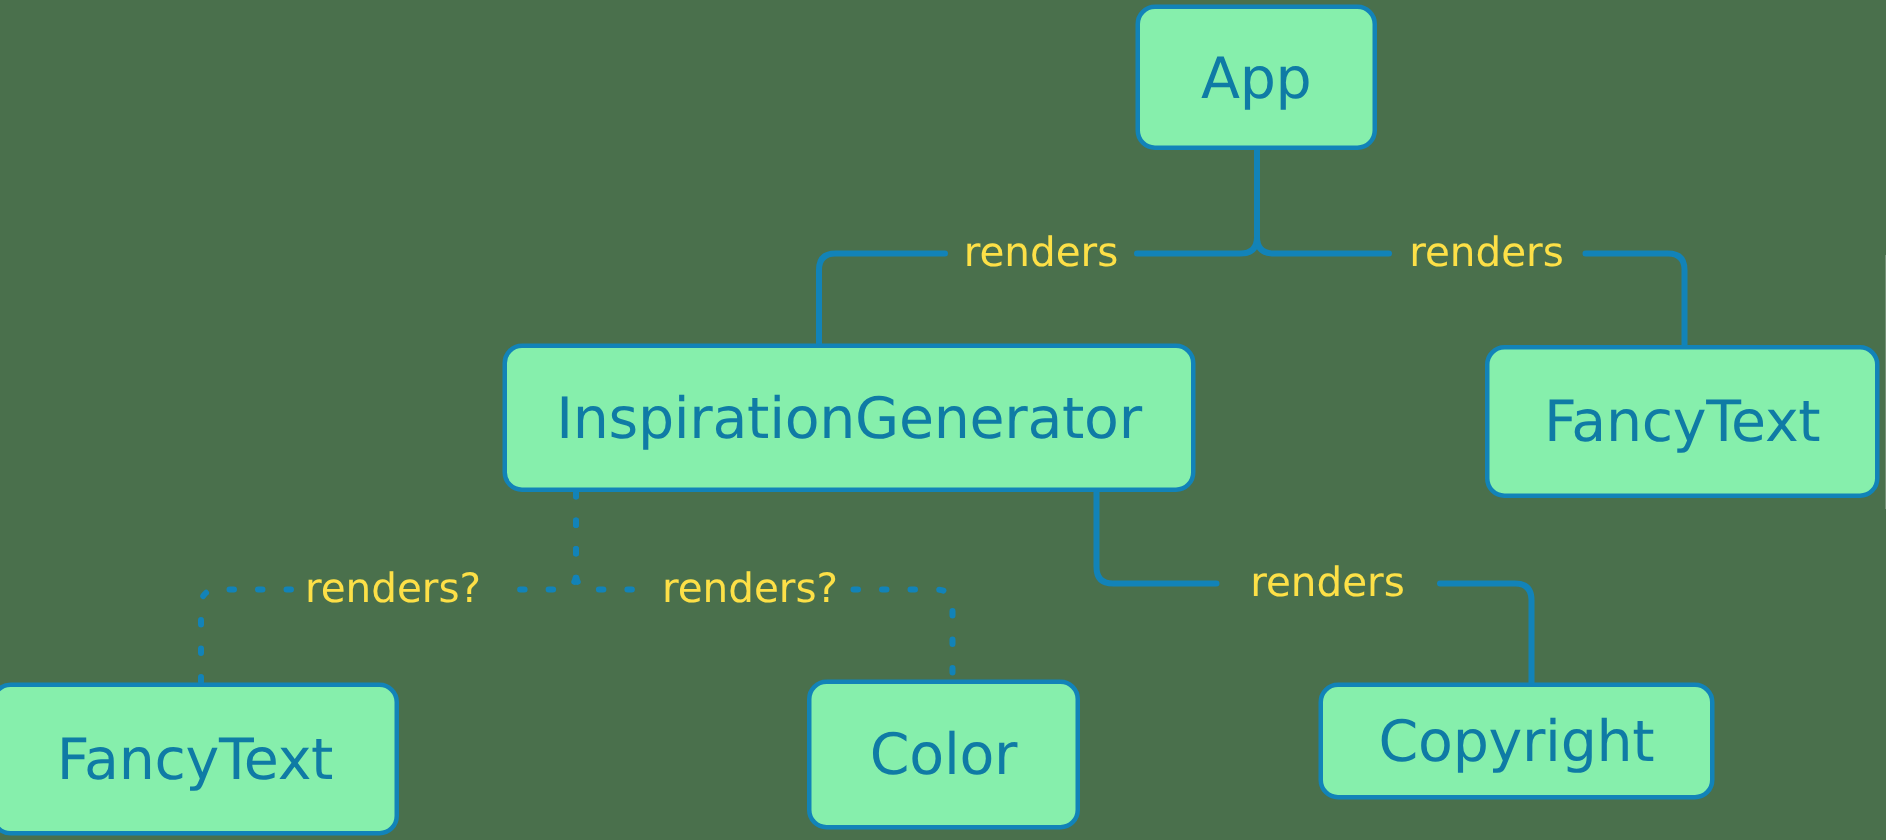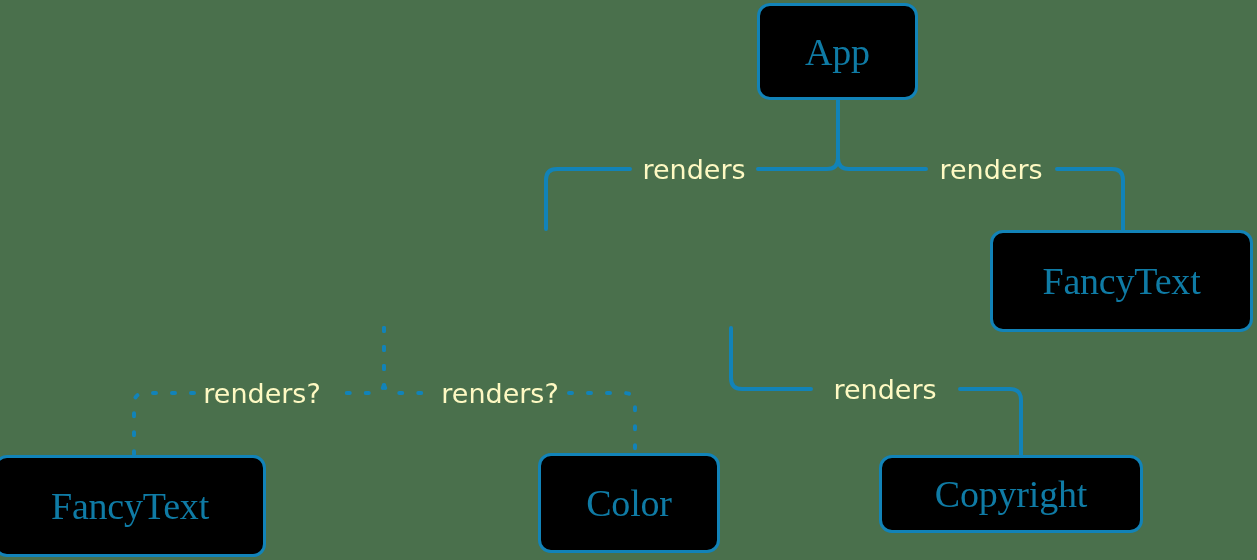--- a/index.html
+++ b/index.html
@@ -21,40 +21,39 @@
   #edge-layer {
     position: absolute;
     left: 0;
     top: 0;
     width: 1257px;
     height: 560px;
   }
   .node {
     position: absolute;
     box-sizing: border-box;
-    background: #000000;
+    background: #86efac;
     border: 3px solid #1283b8;
     border-radius: 13px;
     display: flex;
     align-items: center;
     justify-content: center;
     z-index: 2;
-    font-family: Liberation Serif, serif;
   }
   .node-label {
     color: #0f7ba5;
     font-size: 38px;
     font-weight: 400;
     letter-spacing: -0.2px;
     white-space: nowrap;
     line-height: 1;
   }
   .edge-label {
     position: absolute;
-    color: #fef9c3;
+    color: #fde047;
     font-size: 27px;
     font-weight: 500;
     white-space: nowrap;
     line-height: 1;
     z-index: 3;
     transform: translate(-50%, -50%);
   }
 </style>
 </head>
 <body>
@@ -71,20 +70,23 @@
 
     <path d="M 384 328 L 384 382 Q 384 393 373 393 L 331 393 M 194 393 L 145 393 Q 134 393 134 404 L 134 455" fill="none" stroke="#1283b8" stroke-width="4" stroke-linecap="round" stroke-dasharray="3 16"></path>
 
     <path d="M 384 328 L 384 382 Q 384 393 395 393 L 432 393 M 569 393 L 624 393 Q 635 393 635 404 L 635 453" fill="none" stroke="#1283b8" stroke-width="4" stroke-linecap="round" stroke-dasharray="3 16"></path>
   </svg>
 
   <div class="node" style="left:757px; top:3px; width:161px; height:97px;">
     <span class="node-label">App</span>
   </div>
 
+  <div class="node" style="left:335px; top:229px; width:462px; height:99px;">
+    <span class="node-label">InspirationGenerator</span>
+  </div>
 
   <div class="node" style="left:990px; top:230px; width:263px; height:102px;">
     <span class="node-label">FancyText</span>
   </div>
 
   <div class="node" style="left:-6px; top:455px; width:272px; height:102px;">
     <span class="node-label">FancyText</span>
   </div>
 
   <div class="node" style="left:538px; top:453px; width:182px; height:100px;text-align:center;">

